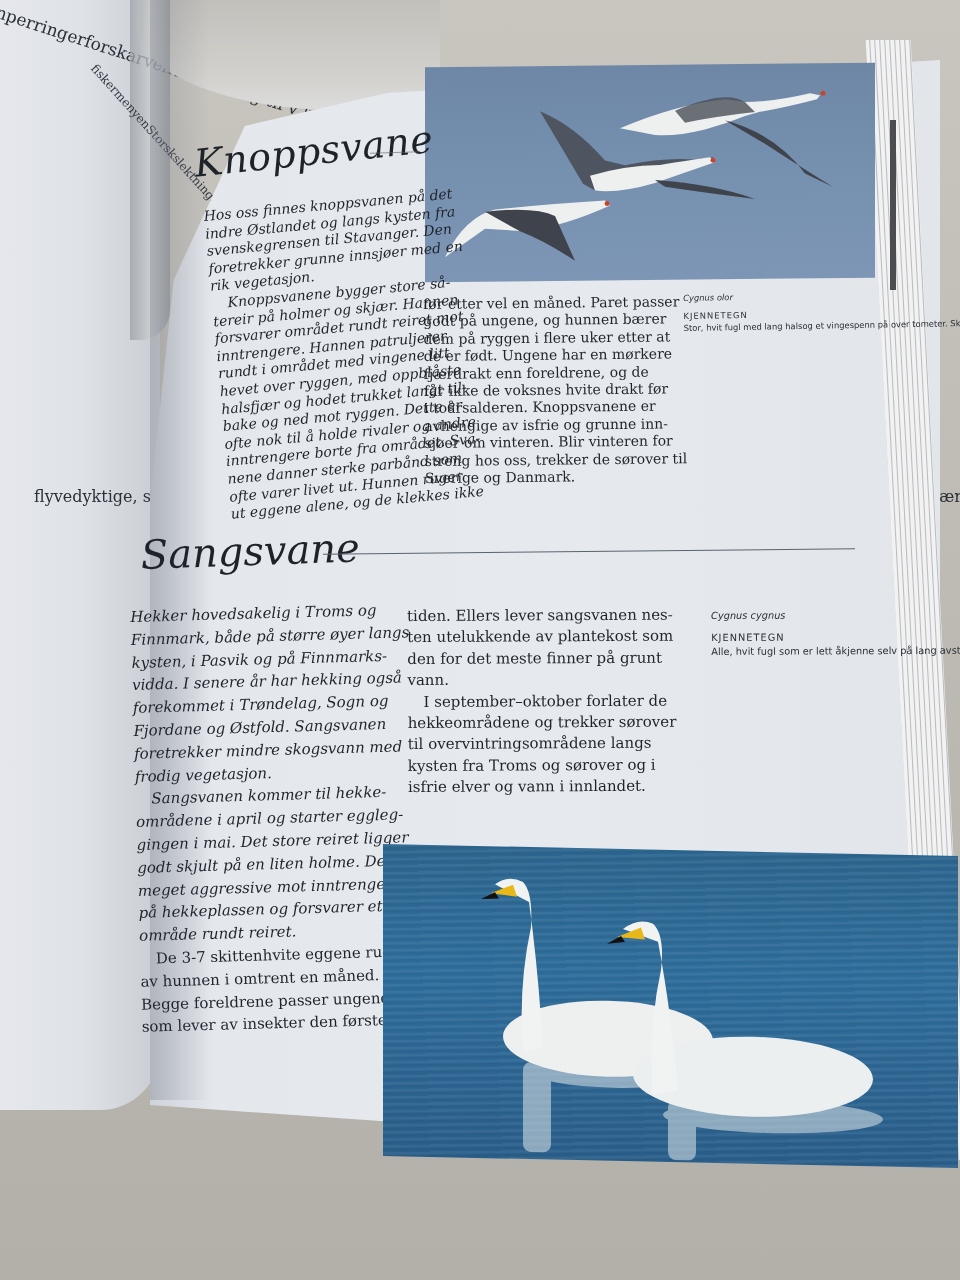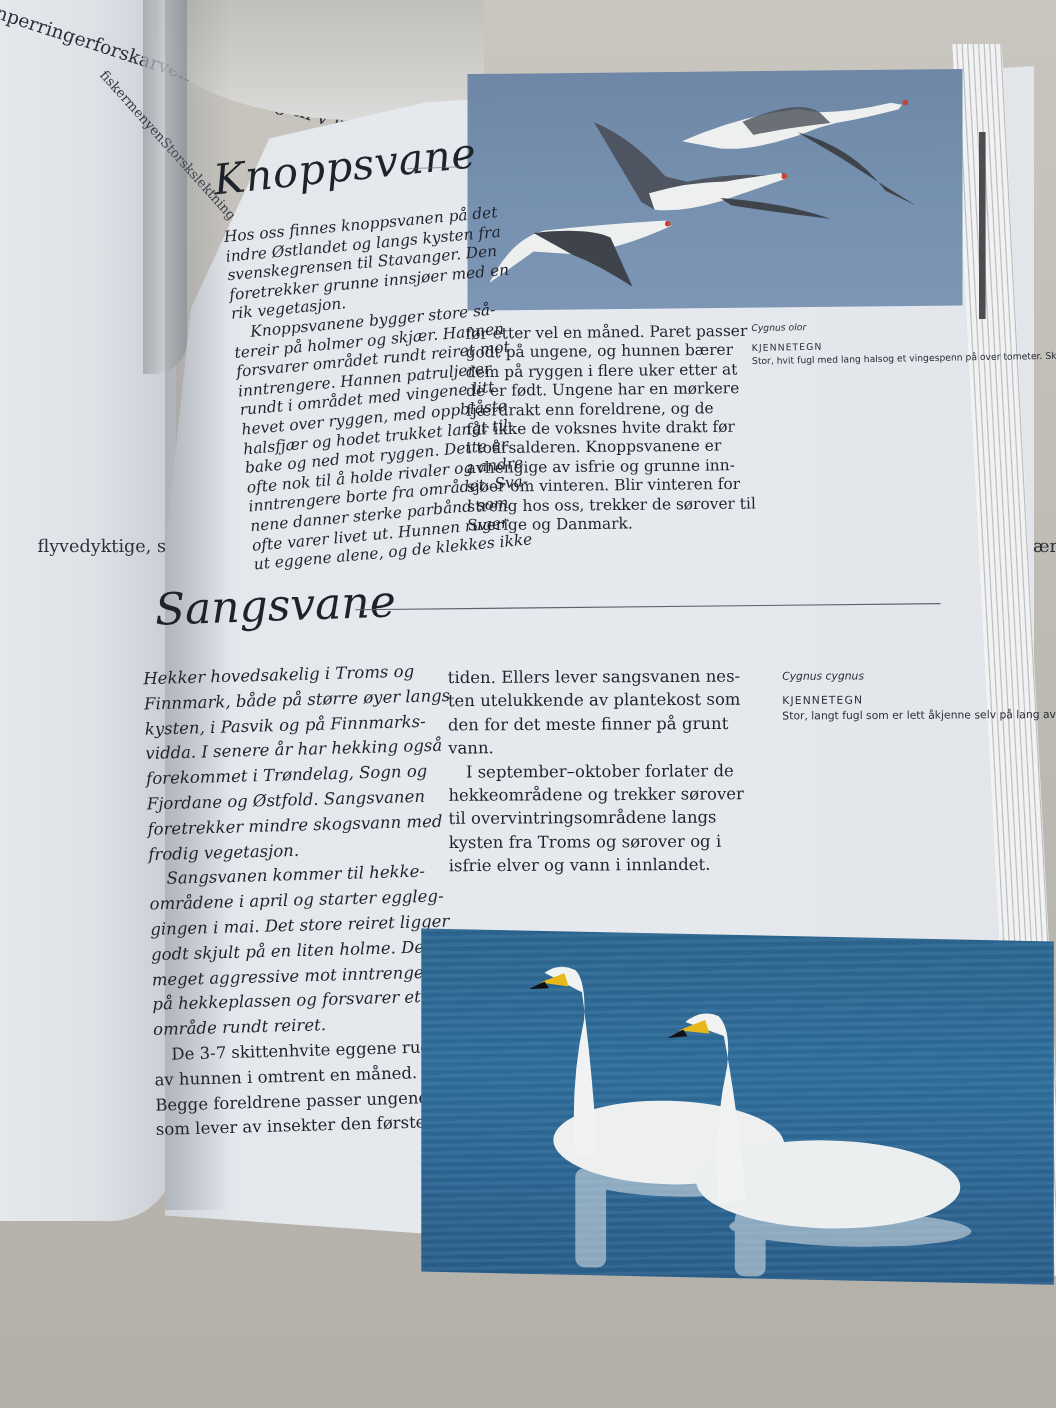--- a/index.html
+++ b/index.html
@@ -220,21 +220,21 @@
     <span class="line indent">I september–oktober forlater de</span>
     <span class="line">hekkeområdene og trekker sørover</span>
     <span class="line">til overvintringsområdene langs</span>
     <span class="line">kysten fra Troms og sørover og i</span>
     <span class="line">isfrie elver og vann i innlandet.</span>
   </div>
 
 <div class="sidebar-box sb-s">
   <div class="sb-latin">Cygnus cygnus</div>
   <div class="sb-label">KJENNETEGN</div>
-  <div id="s-sb-lines"><span class="line">Stor, langt fugl som er lett å</span><span class="line">kjenne selv på lang avstand.</span></div>
+  <div id="s-sb-lines"><span class="line">Alle, hvit fugl som er lett å</span><span class="line">kjenne selv på lang avstand.</span></div>
 </div>
 
 <div class="photo photo-swimming">
   <svg width="575" height="312" viewBox="0 0 575 312">
 
     <g opacity="0.55" fill="#dfe6ea">
       <rect x="140" y="215" width="28" height="90" rx="8"></rect>
       <rect x="285" y="250" width="28" height="60" rx="8"></rect>
       <ellipse cx="230" cy="225" rx="80" ry="14"></ellipse>
       <ellipse cx="390" cy="265" rx="110" ry="16"></ellipse>

